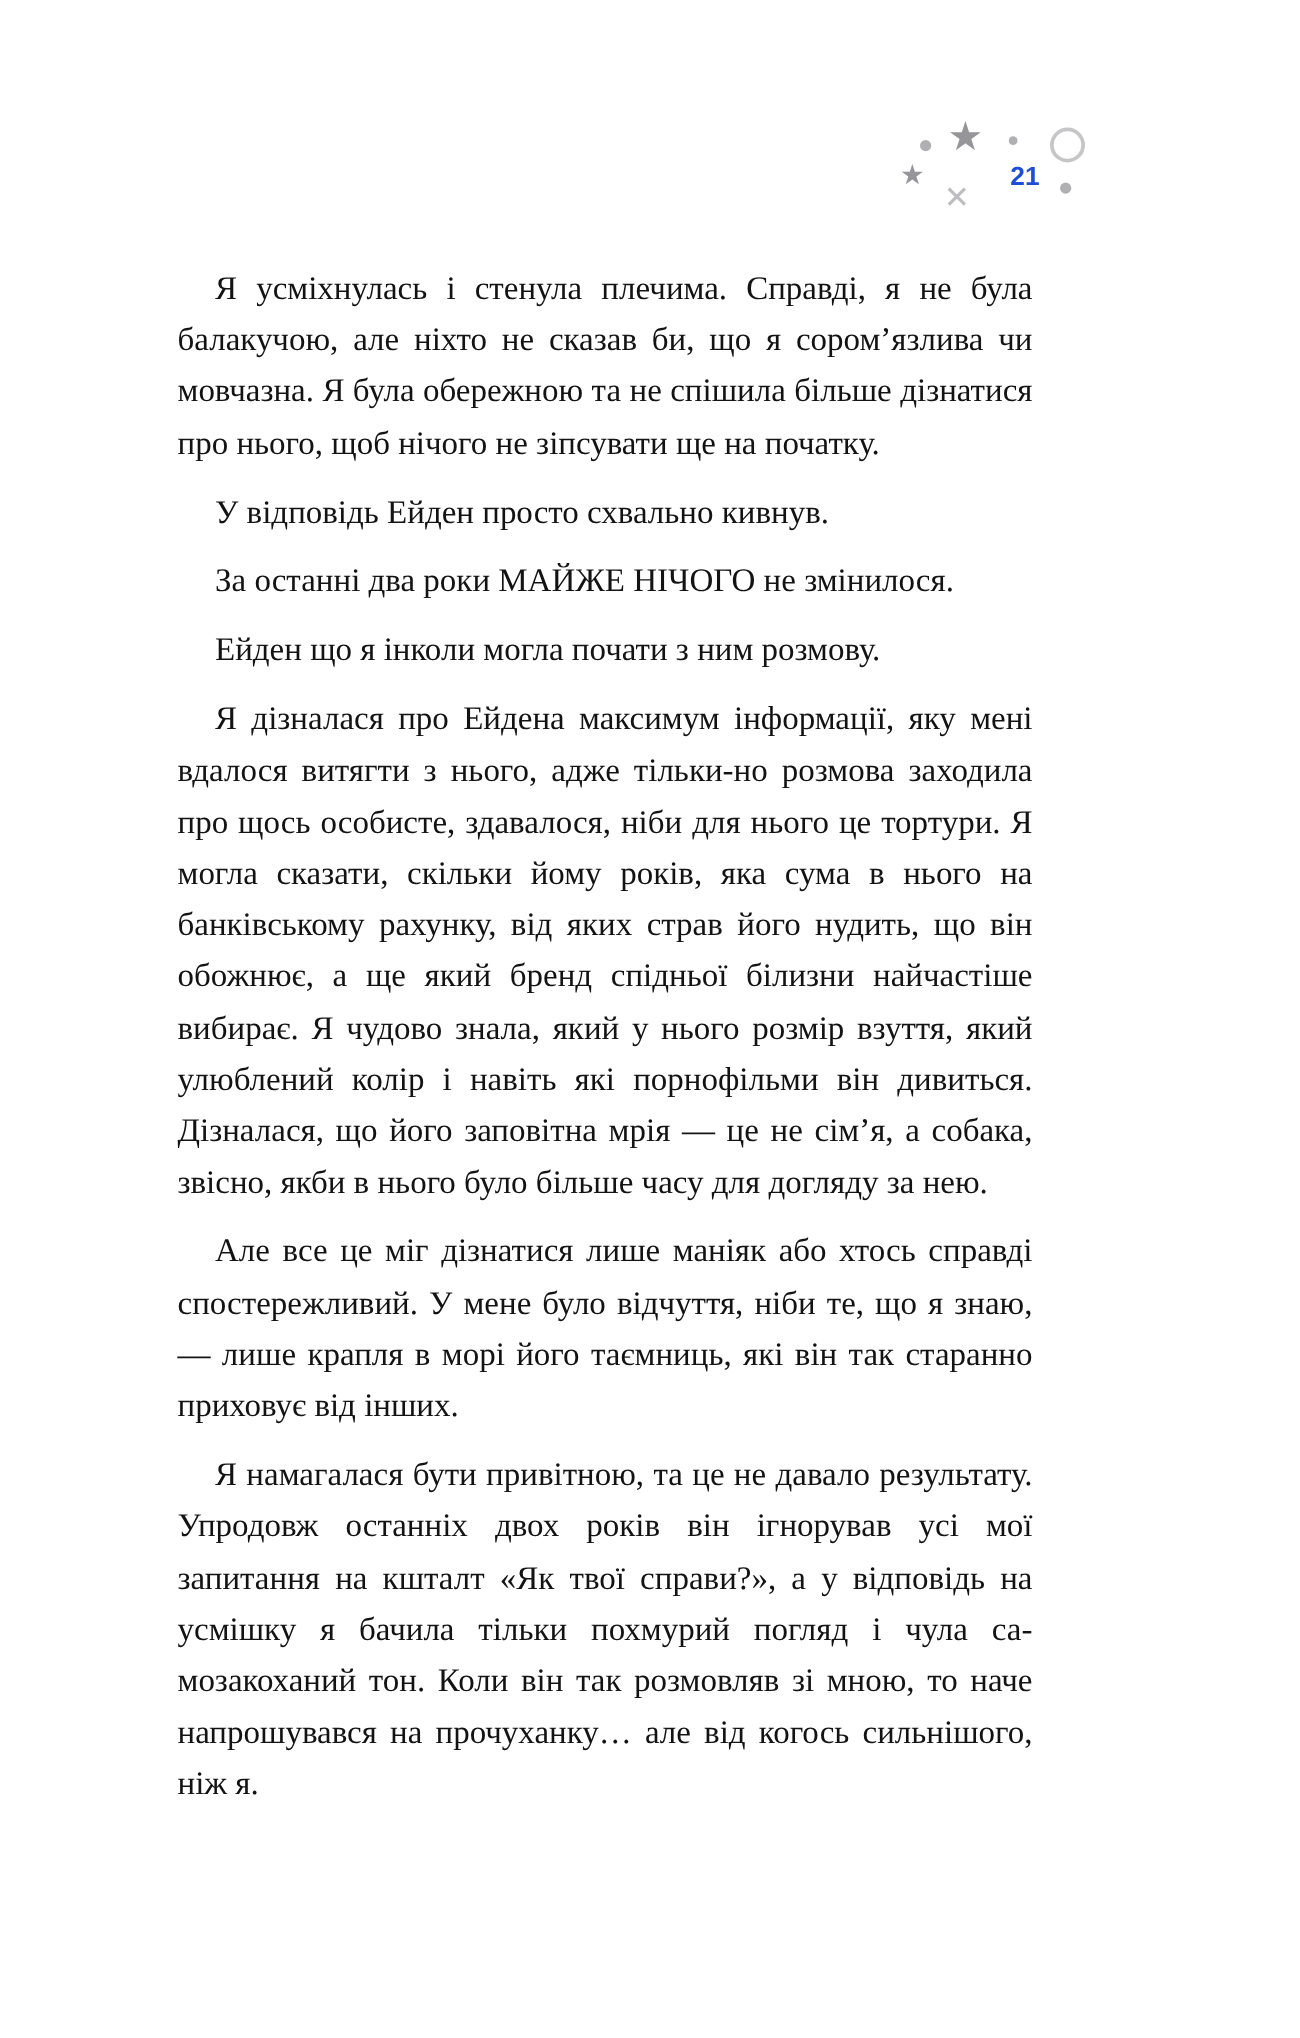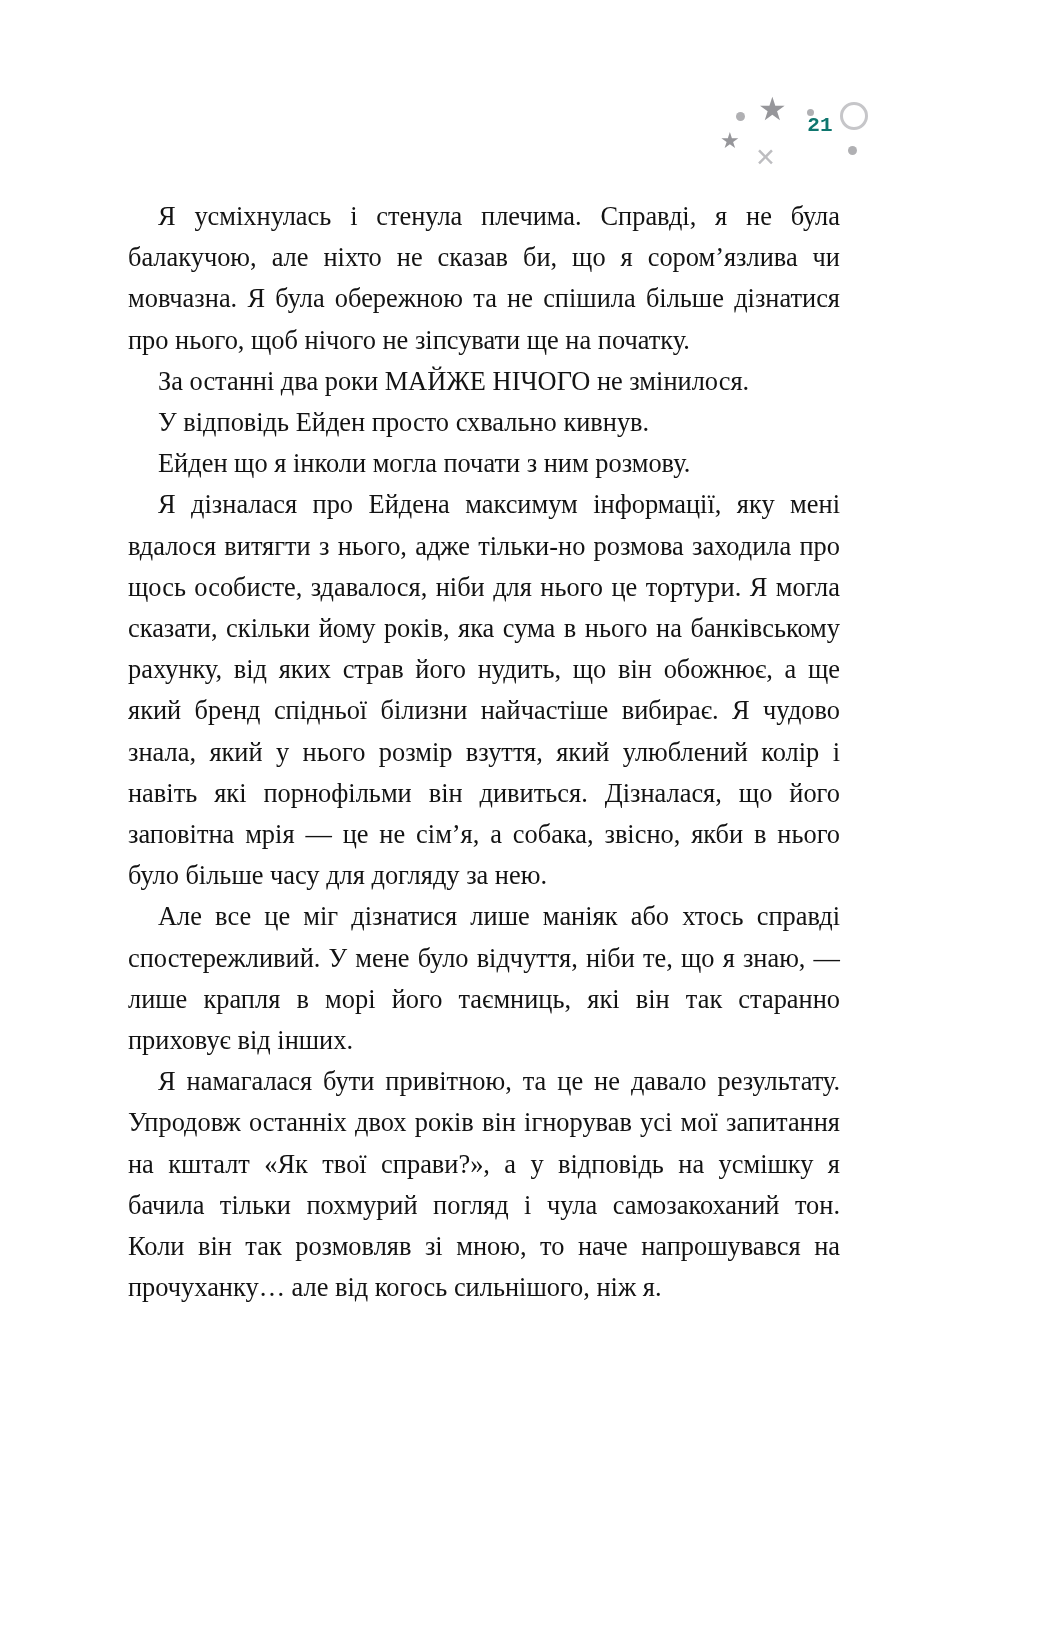--- a/index.html
+++ b/index.html
@@ -45,47 +45,47 @@
   .cross {
     color: #bdbdc0;
     line-height: 1;
     font-family: "DejaVu Sans", sans-serif;
     font-weight: 700;
   }
 
   .page-number {
     position: absolute;
     left: 798px;
-    top: 114px;
+    top: 130px;
     width: 44px;
     text-align: center;
-    font-family: Liberation Mono, monospace;
+    font-family: Liberation Sans, sans-serif;
     font-weight: 700;
     font-size: 21px;
-    color: #0f766e;
+    color: #1d4ed8;
     letter-spacing: 0.2px;
   }
 
   
   .body-text {
     position: absolute;
     left: 128px;
     top: 196px;
     width: 712px;
     font-family: "Liberation Serif", "DejaVu Serif", serif;
     font-size: 26.4px;
     line-height: 41.2px;
     color: #131313;
     text-align: justify;
     text-justify: inter-word;
     hyphens: manual;
     -webkit-hyphens: manual;
   }
   .body-text p {
-    margin: 0;
+    margin: 14px;
     text-indent: 30px;
     text-align: justify;
   }
   .body-text p.last-of-para,
   .body-text p:last-child {
     text-align: justify;
   }
   
   .body-text p {
     text-align-last: left;
@@ -103,21 +103,21 @@
     <span class="orn star" style="left:20px; top:40px; font-size:22px;">★</span>
     <span class="orn cross" style="left:55px; top:55px; font-size:25px;">✕</span>
     <span class="orn orn-ring" style="left:140px; top:12px; width:22px; height:22px;"></span>
     <span class="orn orn-dot" style="left:148px; top:56px; width:9px; height:9px;"></span>
   </div>
 
   <div class="page-number">21</div>
 
   <div class="body-text">
     <p>Я усміхнулась і стенула плечима. Справді, я не була балакучою, але ніхто не сказав би, що я сором’язлива чи мовчазна. Я була обережною та не спішила більше дізна­тися про нього, щоб нічого не зіпсувати ще на початку.</p>
+    <p>У відповідь Ейден просто схвально кивнув.</p>
     <p>За останні два роки МАЙЖЕ НІЧОГО не змінилося.</p>
-    <p>У відповідь Ейден просто схвально кивнув.</p>
     <p>Ейден що я інколи могла почати з ним розмову.</p>
     <p>Я дізналася про Ейдена максимум інформації, яку мені вдалося витягти з нього, адже тільки-но розмова заходила про щось особисте, здавалося, ніби для нього це тортури. Я могла сказати, скільки йому років, яка сума в нього на банківському рахунку, від яких страв його нудить, що він обожнює, а ще який бренд спідньої білизни найчастіше вибирає. Я чудово знала, який у нього розмір взуття, який улюблений колір і навіть які порнофільми він дивиться. Дізналася, що його заповіт­на мрія — це не сім’я, а собака, звісно, якби в нього було більше часу для догляду за нею.</p>
     <p>Але все це міг дізнатися лише маніяк або хтось справ­ді спостережливий. У мене було відчуття, ніби те, що я знаю, — лише крапля в морі його таємниць, які він так старанно приховує від інших.</p>
     <p>Я намагалася бути привітною, та це не давало резуль­тату. Упродовж останніх двох років він ігнорував усі мої запитання на кшталт «Як твої справи?», а у відповідь на усмішку я бачила тільки похмурий погляд і чула са­мозакоханий тон. Коли він так розмовляв зі мною, то наче напрошувався на прочуханку… але від когось силь­нішого, ніж я.</p>
   </div>
 
 </div>
 
 </body></html>

